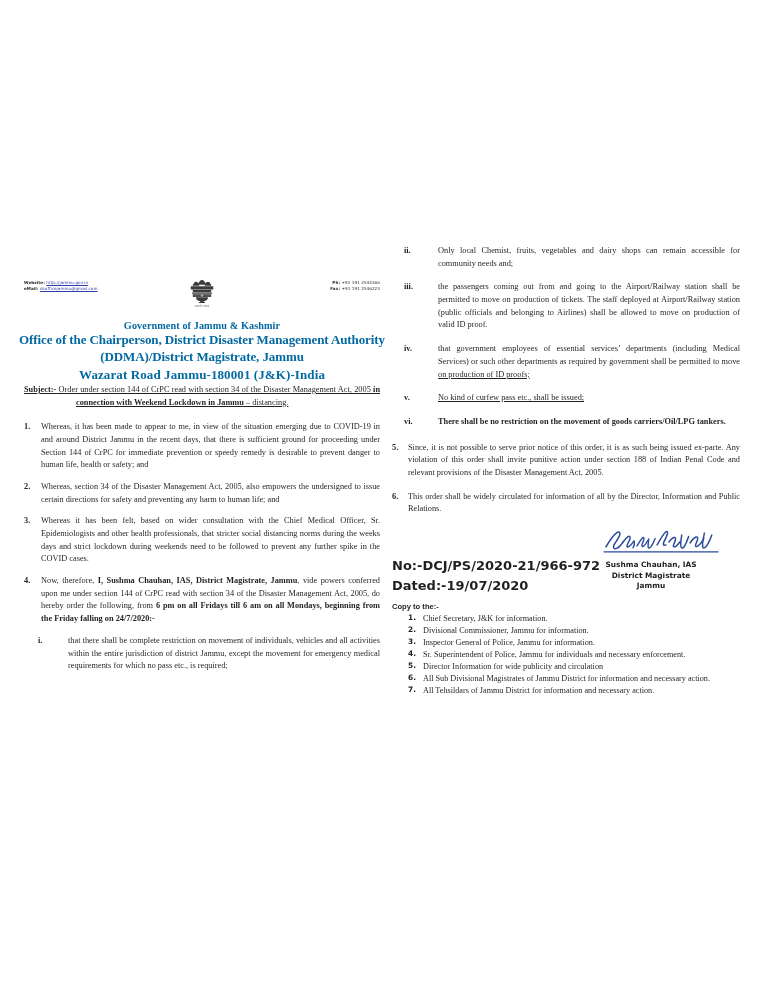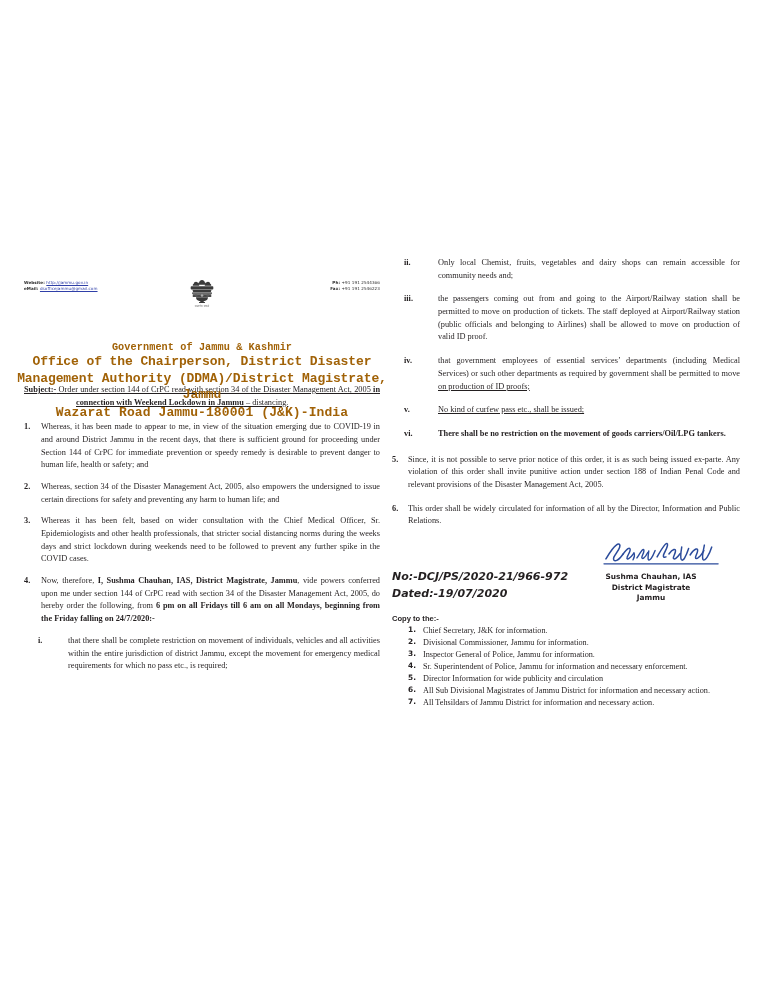--- a/index.html
+++ b/index.html
@@ -23,21 +23,21 @@
     inset: 0;
     background: #ffffff;
   }
 
   
   .col {
     position: absolute;
     box-sizing: border-box;
   }
   .col-left  { left: 24px;  top: 276px; width: 356px; }
-  .col-right { left: 392px; top: 248px; width: 348px; }
+  .col-right { left: 392px; top: 236px; width: 348px; }
 
   
   .letterhead { position: relative; height: 98px; }
 
   .contact {
     position: absolute;
     top: 4px;
     font-family: "DejaVu Sans", sans-serif;
     font-size: 4.1px;
     line-height: 1.55;
@@ -56,24 +56,23 @@
     display: flex;
     justify-content: center;
   }
   .emblem { width: 30px; height: 38px; display: block; }
 
   .org {
     position: absolute;
     left: -18px; right: -18px;
     top: 44px;
     text-align: center;
-    font-family: Liberation Mono, monospace;
-    color: #a16207;
-    font-weight: bold;
-    margin-top: 22px;
+    font-family: Liberation Serif, serif;
+    color: #0369a1;
+    font-weight: bold;
   }
   .org-line1 { font-size: 10.2px; letter-spacing: .1px; }
   .org-line2 { font-size: 13px; line-height: 1.28; margin-top: 1px; letter-spacing: -.1px; }
   .org-line3 { font-size: 13px; margin-top: 1.5px; letter-spacing: .1px; }
 
   
   .subject {
     margin-top: 10px;
     font-size: 8.3px;
     line-height: 1.52;
@@ -164,24 +163,23 @@
     font-weight: bold;
     font-size: 7.4px;
     line-height: 1.45;
   }
   .order-ref {
     position: absolute;
     left: 0;
     top: 26px;
     font-family: "DejaVu Sans", sans-serif;
     font-weight: bold;
-    font-size: 11px;
+    font-size: 13px;
     line-height: 1.55;
     white-space: nowrap;
-    font-style: italic;
   }
 
   
   .copy-title {
     margin-top: 10px;
     font-family: Liberation Sans, sans-serif;
     font-weight: bold;
     font-size: 7.6px;
   }
   ol.copylist {
@@ -382,21 +380,21 @@
       <li>
         <span class="cnum">2.</span>
         <span>Divisional Commissioner, Jammu for information.</span>
       </li>
       <li>
         <span class="cnum">3.</span>
         <span>Inspector General of Police, Jammu for information.</span>
       </li>
       <li>
         <span class="cnum">4.</span>
-        <span>Sr. Superintendent of Police, Jammu for information and necessary enforcement.</span>
+        <span>Sr. Superintendent of Police, Jammu for individuals and necessary enforcement.</span>
       </li>
       <li>
         <span class="cnum">5.</span>
         <span>Director Information for wide publicity and circulation</span>
       </li>
       <li>
         <span class="cnum">6.</span>
         <span>All Sub Divisional Magistrates of Jammu District for information and necessary action.</span>
       </li>
       <li>

